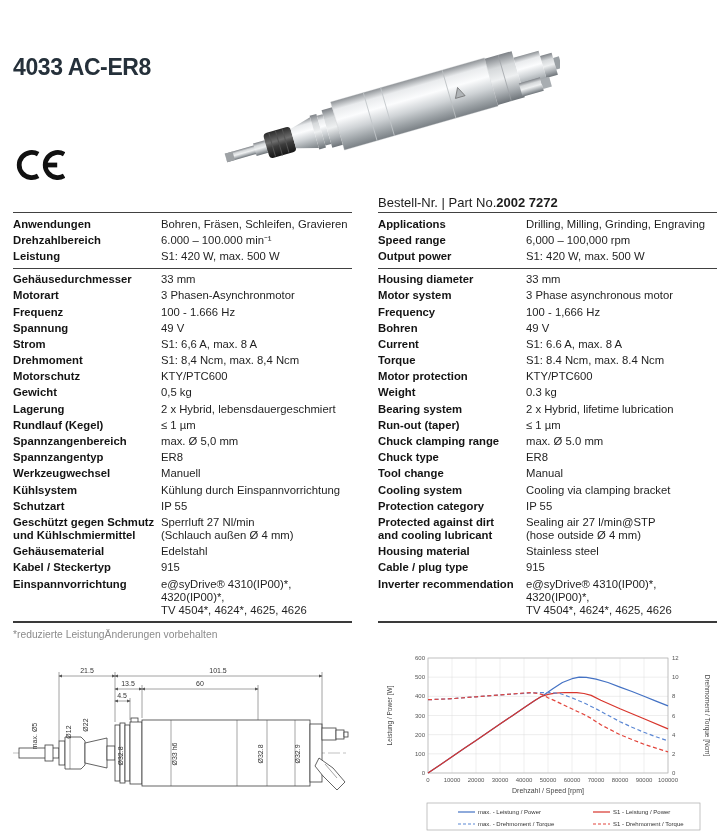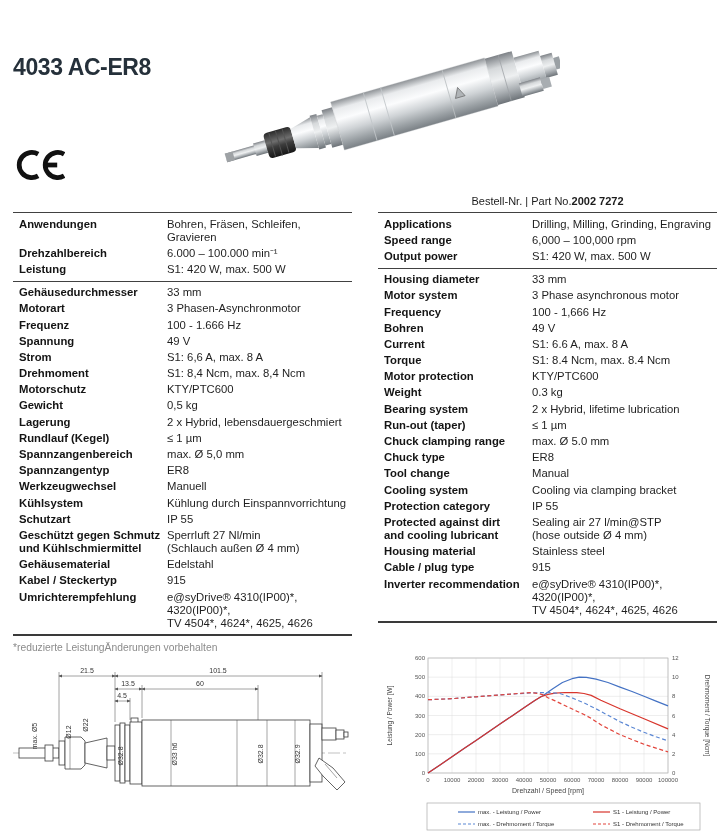--- a/index.html
+++ b/index.html
@@ -3,29 +3,29 @@
 <meta charset="utf-8">
 <style>
   html,body{margin:0;padding:0;background:#fff;}
   .page{position:relative;width:719px;height:837px;background:#fff;overflow:hidden;
         font-family:"Liberation Sans",sans-serif;color:#1c1c1c;}
   .title{position:absolute;left:13px;top:6px;font-size:23px;font-weight:700;
          letter-spacing:-0.4px;color:#25303a;margin-top:48px;}
   .photo{position:absolute;left:208px;top:38px;width:352px;height:152px;}
   .ce{position:absolute;left:13px;top:146px;width:52px;height:38px;}
   .part-header{position:absolute;left:378px;top:195px;width:339px;display:flex;
-               justify-content:center;font-size:11px;}
+               justify-content:flex-start;font-size:13px;}
   .part-header .num{font-weight:700;}
   .spec-table{position:absolute;top:212px;width:339px;font-size:11.3px;line-height:13px;}
   #table-de{left:13px;} #table-en{left:378px;}
   .rule-top,.rule-mid{border-top:1.8px solid #414141;}
   .rule-bottom{border-top:2.4px solid #3a3a3a;}
   .group{padding:3px 0;}
   .spec-row{display:flex;padding:1.6px 0;}
-  .spec-label{width:148px;flex-shrink:0;font-weight:700;color:#141414;margin-left:6px;}
+  .spec-label{width:148px;flex-shrink:0;font-weight:700;color:#141414;}
   .spec-value{flex:1;color:#1f1f1f;}
   .footnotes{display:flex;justify-content:flex-start;margin-top:5px;
              font-size:10.3px;color:#8b8b8b;}
   .drawing{position:absolute;left:11px;top:658px;width:340px;height:176px;}
   .chart{position:absolute;left:380px;top:650px;width:339px;height:187px;}
   svg text{font-family:"Liberation Sans",sans-serif;}
   .dim-t{font-size:7px;fill:#333;}
   .line-art{stroke:#3c3c3c;fill:#fff;stroke-width:0.8;}
   .seam{stroke:#4a4a4a;stroke-width:0.5;}
   .dimline{stroke:#555;stroke-width:0.55;fill:none;}
@@ -274,21 +274,21 @@
         <div class="spec-row">
           <div class="spec-label">
             <div>Kabel / Steckertyp</div>
           </div>
           <div class="spec-value">
             <div>915</div>
           </div>
         </div>
         <div class="spec-row">
           <div class="spec-label">
-            <div>Umrichterempfehlung</div>
+            <div>Einspannvorrichtung</div>
           </div>
           <div class="spec-value">
             <div>e@syDrive® 4310(IP00)*, 4320(IP00)*,</div>
             <div>TV 4504*, 4624*, 4625, 4626</div>
           </div>
         </div>
       </div>
       <div class="rule-bottom"></div>
       <div class="footnotes">
         <span class="fn-left">*reduzierte Leistung</span>

